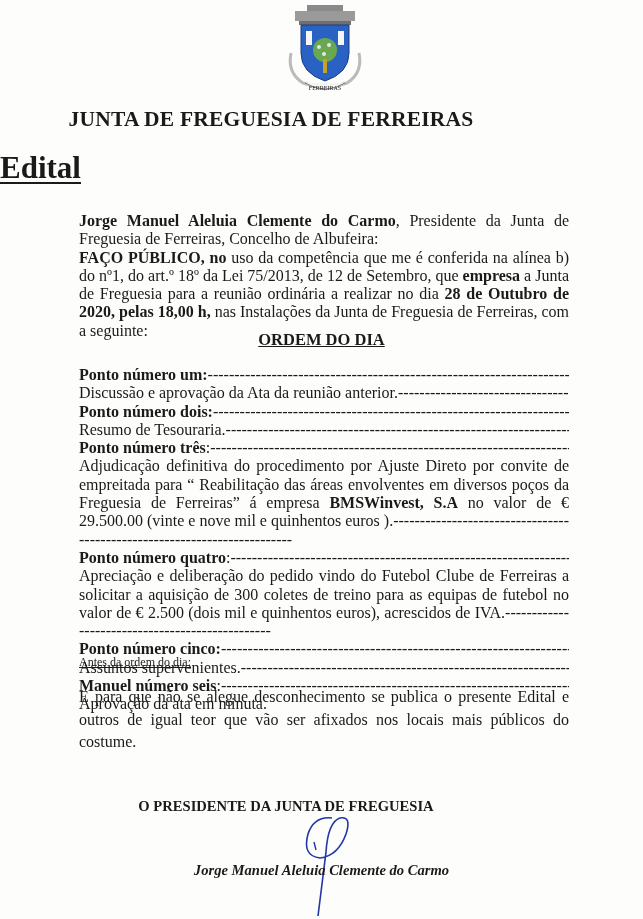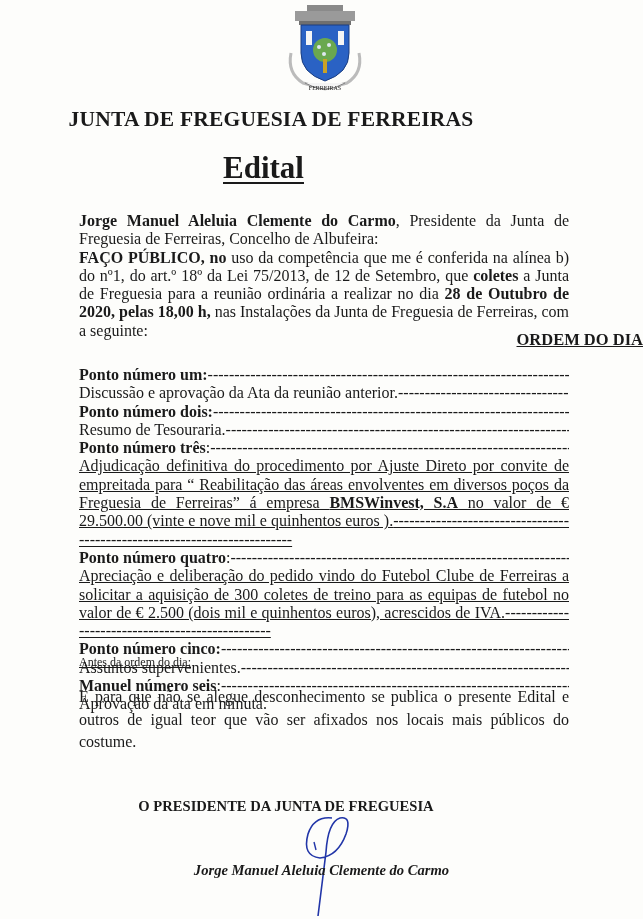--- a/index.html
+++ b/index.html
@@ -1,29 +1,29 @@
 <!DOCTYPE html>
 <html><head>
 <meta charset="utf-8">
 <style>
   html, body { margin:0; padding:0; }
   body { width:643px; height:919px; background:#fdfdfb; position:relative; overflow:hidden;
          font-family:"Liberation Serif", serif; color:#1a1a1a; }
   .crest { position:absolute; left:283px; top:3px; width:84px; height:92px; }
   .org { position:absolute; left:0; width:542px; top:107px; text-align:center; font-weight:bold; font-size:21.5px; letter-spacing:0.2px; }
-  .title { position:absolute; left:0; width:527px; top:150px; text-align:center; font-weight:bold; font-size:31px; }
+  .title { position:absolute; left:0; width:527px; top:150px; font-weight:bold; font-size:31px; }
   .title span { text-decoration:underline; text-decoration-thickness:2px; text-underline-offset:4px; }
   .body { position:absolute; left:79px; width:490px; font-size:16px; line-height:18.3px; }
   .just { text-align:justify; }
   .intro { top:212px; }
-  .ordem { position:absolute; left:0; width:643px; top:330px; text-align:right; font-weight:bold; font-size:16.5px; text-decoration:underline; }
+  .ordem { position:absolute; left:0; width:643px; top:330px; text-align:center; font-weight:bold; font-size:16.5px; text-decoration:underline; }
   .items { top:366px; }
   .line { white-space:nowrap; overflow:hidden; }
   .line.dash::after { content:"---------------------------------------------------------------------------------------------------------------------------------------------"; }
-  .para { text-align:justify;text-decoration:underline; }
+  .para { text-align:justify; }
   .antes { position:absolute; left:79px; top:655px; font-weight:normal; font-size:12px; text-decoration:underline; }
   .closing { top:686px; line-height:22.7px; }
   .sigtitle { position:absolute; left:0; width:572px; top:798px; text-align:center; font-weight:bold; font-size:14.6px; }
   .signame { position:absolute; left:0; width:643px; top:862px; text-align:center; font-weight:bold; font-style:italic; font-size:14.6px; }
   .signature { position:absolute; left:292px; top:812px; width:70px; height:106px; }
   b { font-weight:bold; }
 </style>
 </head>
 <body>
 
@@ -42,21 +42,21 @@
   <path d="M8 50 Q4 70 20 80 L42 86 L64 80 Q80 70 76 50" fill="none" stroke="#bbb" stroke-width="3"></path>
   <path d="M22 80 Q42 92 62 80" fill="#f4f4f4" stroke="#666" stroke-width="0.8"></path>
   <text x="42" y="87" font-size="6" text-anchor="middle" font-family="Liberation Serif, serif" fill="#222">FERREIRAS</text>
 </svg>
 
 <div class="org">JUNTA DE FREGUESIA DE FERREIRAS</div>
 <div class="title"><span>Edital</span></div>
 
 <div class="body intro just">
   <div><b>Jorge Manuel Aleluia Clemente do Carmo</b><span>, Presidente da Junta de Freguesia de Ferreiras, Concelho de Albufeira:</span></div>
-  <div><b>FAÇO PÚBLICO, no</b><span> uso da competência que me é conferida na alínea b) do nº1, do art.º 18º da Lei 75/2013, de 12 de Setembro, que </span><b>coletes</b><span> a Junta de Freguesia para a reunião ordinária a realizar no dia </span><b>28 de Outubro de 2020, pelas 18,00 h,</b><span> nas Instalações da Junta de Freguesia de Ferreiras, com a seguinte:</span></div>
+  <div><b>FAÇO PÚBLICO, no</b><span> uso da competência que me é conferida na alínea b) do nº1, do art.º 18º da Lei 75/2013, de 12 de Setembro, que </span><b>empresa</b><span> a Junta de Freguesia para a reunião ordinária a realizar no dia </span><b>28 de Outubro de 2020, pelas 18,00 h,</b><span> nas Instalações da Junta de Freguesia de Ferreiras, com a seguinte:</span></div>
 </div>
 
 <div class="ordem">ORDEM DO DIA</div>
 
 <div class="body items">
   <div class="line dash"><b>Ponto número um:</b></div>
   <div class="line dash"><span>Discussão e aprovação da Ata da reunião anterior.</span></div>
   <div class="line dash"><b>Ponto número dois:</b></div>
   <div class="line dash"><span>Resumo de Tesouraria.</span></div>
   <div class="line dash"><b>Ponto número três</b>:</div>

